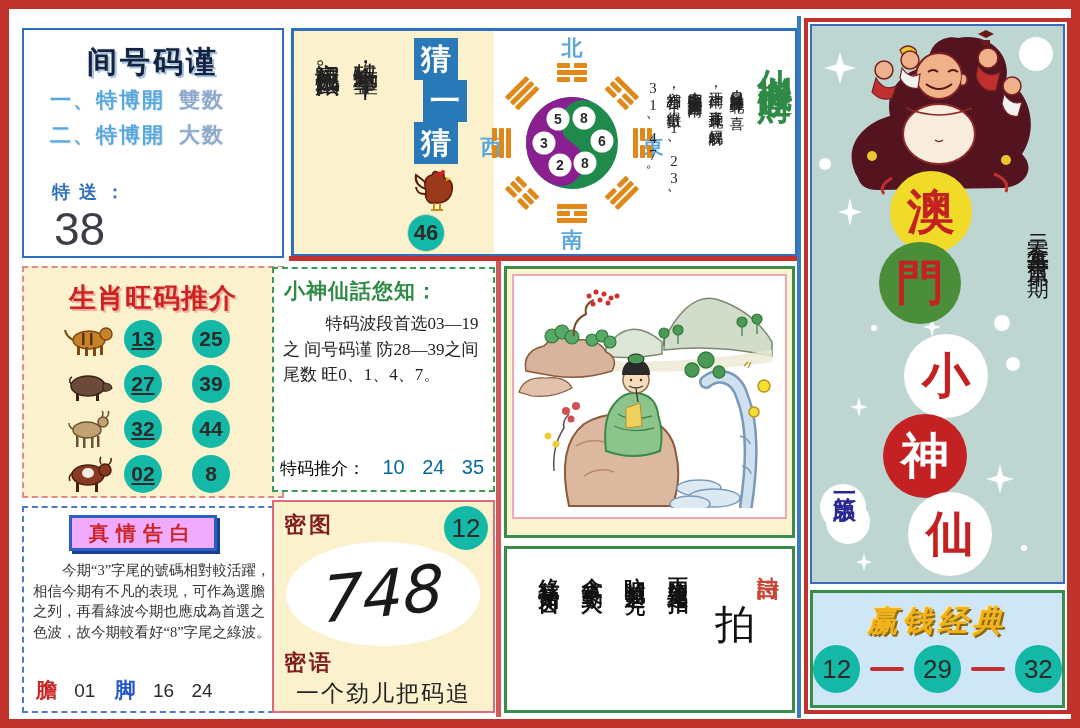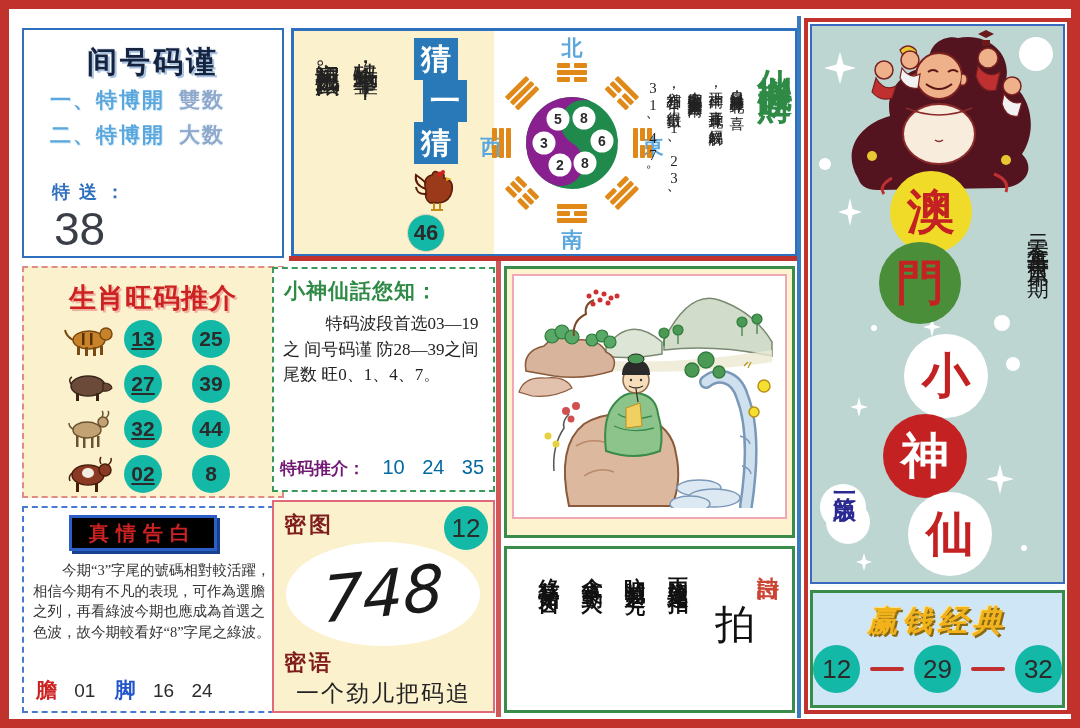--- a/index.html
+++ b/index.html
@@ -23,21 +23,21 @@
                  letter-spacing:9px;font-family:"Liberation Serif",serif;}
   .special-value{position:absolute;left:30px;top:172px;font-size:46px;color:#3a3f47;}
   .zodiac{left:22px;top:266px;width:262px;height:232px;border:2px dashed #e08a8a;background:#fbf2cd;}
   .zodiac-title{position:absolute;top:12px;width:100%;text-align:center;font-size:27px;font-weight:bold;
                 color:#cc2222;letter-spacing:1px;text-shadow:2px 2px 0 #f2b0a0;}
   .zrow{position:absolute;left:0;width:100%;height:40px;}
   .zrow .animal{position:absolute;left:38px;top:0;}
   .zrow .n1{position:absolute;left:100px;top:0;width:38px;height:38px;font-size:21px;text-decoration:underline;}
   .zrow .n2{position:absolute;left:168px;top:0;width:38px;height:38px;font-size:21px;}
   .confession{left:22px;top:506px;width:262px;height:207px;border:2px dashed #4a7ad0;}
-  .conf-title{position:absolute;left:45px;top:7px;width:142px;height:30px;background:#000000;
+  .conf-title{position:absolute;left:45px;top:7px;width:142px;height:30px;background:#f0abfc;
               border:3px solid #2b5fc7;box-shadow:3px 3px 0 #17418f;color:#cc2222;font-weight:bold;
               font-size:20px;letter-spacing:7px;display:flex;align-items:center;justify-content:center;}
   .conf-body{position:absolute;left:9px;top:52px;width:244px;font-size:14.5px;line-height:1.42;
              color:#333;font-family:"Liberation Serif",serif;text-indent:2em;}
   .conf-bottom{position:absolute;left:12px;bottom:7px;font-size:19px;color:#2b2b2b;}
   .dan{color:#cc2222;font-weight:bold;font-size:21px;font-family:"Liberation Serif",serif;}
   .jiao{color:#2255cc;font-weight:bold;font-size:21px;font-family:"Liberation Serif",serif;margin-left:14px;}
   .conf-num{margin-left:12px;}
   
   .topmid{left:291px;top:28px;width:507px;height:229px;border:3px solid #2e6fbe;}
@@ -56,21 +56,21 @@
   .red-h{left:289px;top:256px;width:509px;height:5px;background:#c0322b;}
   .red-v{left:496px;top:261px;width:5px;height:456px;background:#d05858;}
   .blue-v{left:797px;top:16px;width:4px;height:702px;background:#3a7abf;}
   
   .tips{left:272px;top:267px;width:223px;height:225px;border:2px dashed #3a9a5a;}
   .tips-title{position:absolute;left:10px;top:8px;font-size:21px;font-weight:bold;color:#2f8a46;
               font-family:"Liberation Serif",serif;letter-spacing:1px;}
   .tips-body{position:absolute;left:9px;top:42px;width:203px;font-size:17px;line-height:1.5;color:#222;
              font-family:"Liberation Serif",serif;text-indent:2.5em;}
   .tips-rec{position:absolute;left:6px;bottom:10px;white-space:nowrap;}
-  .rec-label{color:#701a75;font-weight:bold;font-size:17px;font-family:"Liberation Serif",serif;}
+  .rec-label{color:#000000;font-weight:normal;font-size:17px;font-family:"Liberation Serif",serif;}
   .rec-num{font-size:20px;color:#0369a1;margin-left:13px;}
   .secret{left:272px;top:500px;width:223px;height:213px;border:2px solid #e06a7a;background:#fbf2cd;}
   .blue-label{position:absolute;font-size:22px;font-weight:bold;color:#7f1d1d;font-family:"Liberation Serif",serif;letter-spacing:3px;}
   .secret-corner{position:absolute;right:5px;top:4px;width:44px;height:44px;font-size:26px;font-weight:normal;}
   .secret-ellipse{position:absolute;left:12px;top:40px;width:194px;height:104px;background:#fff;border-radius:50%;
                   display:flex;align-items:center;justify-content:center;}
   .secret-748{font-size:64px;color:#1a1a1a;font-style:italic;transform:rotate(-6deg) skewX(-6deg);
               font-family:"DejaVu Sans",sans-serif;}
   .secret-phrase{position:absolute;left:22px;top:176px;font-size:23px;color:#222;letter-spacing:2px;
                  font-family:"Liberation Serif",serif;}

